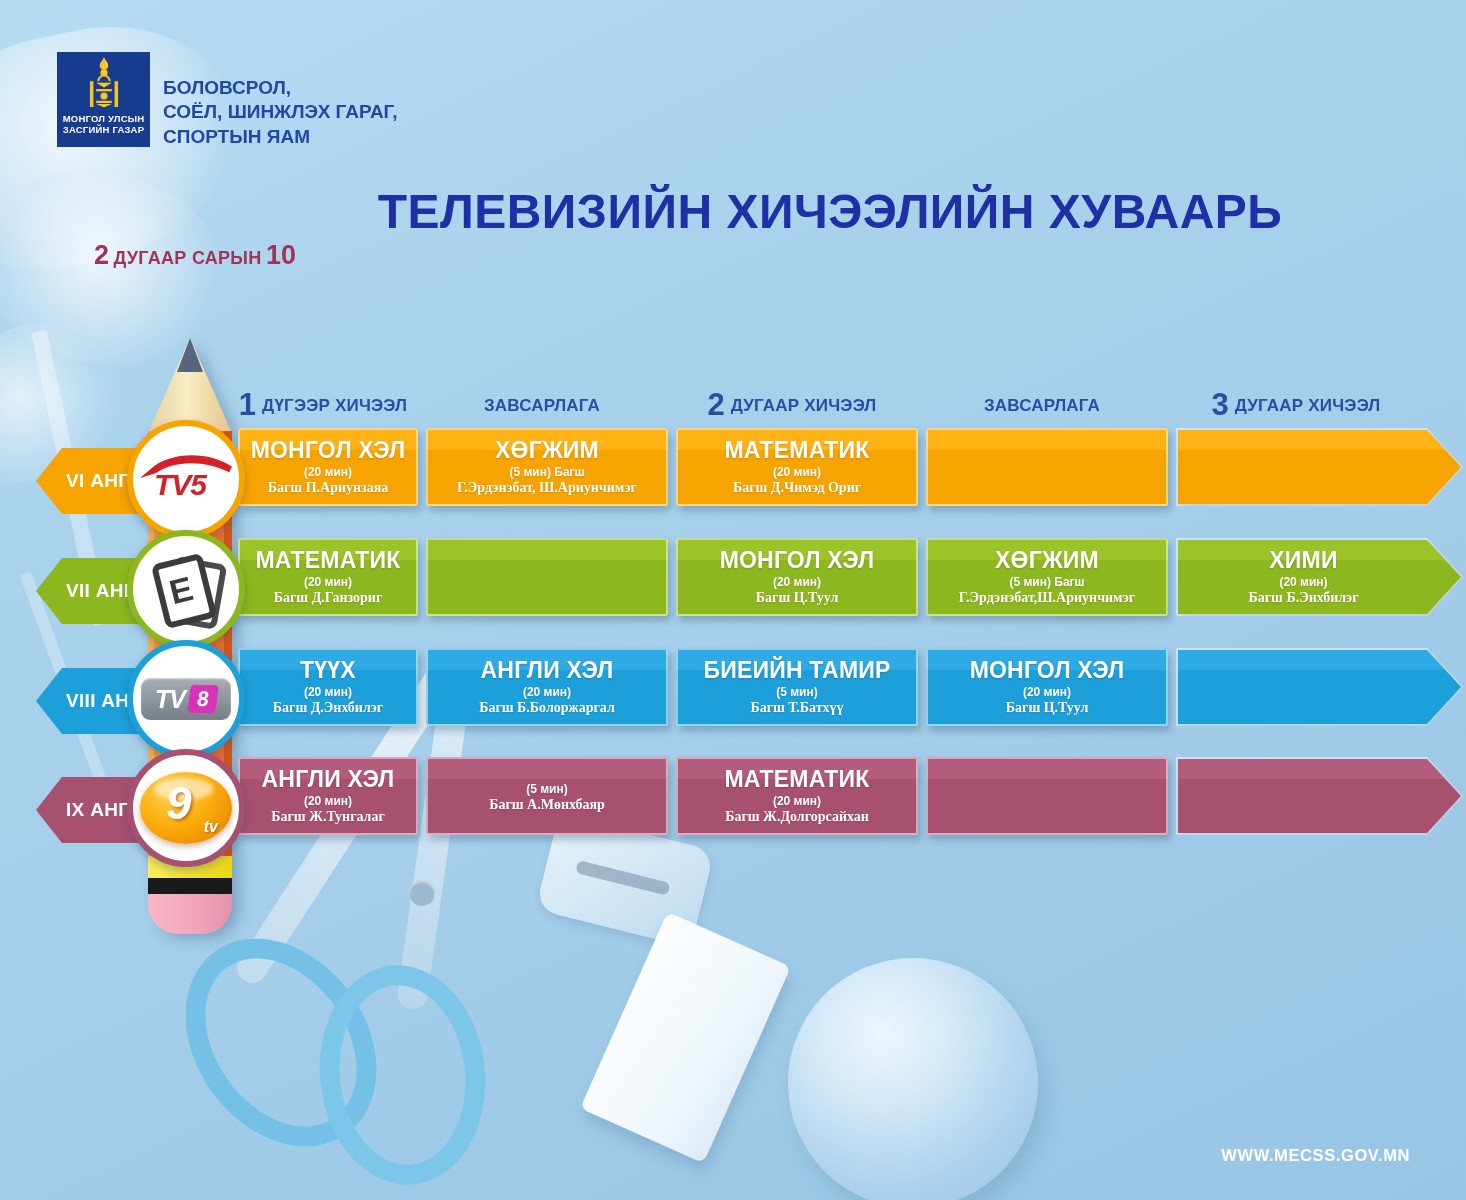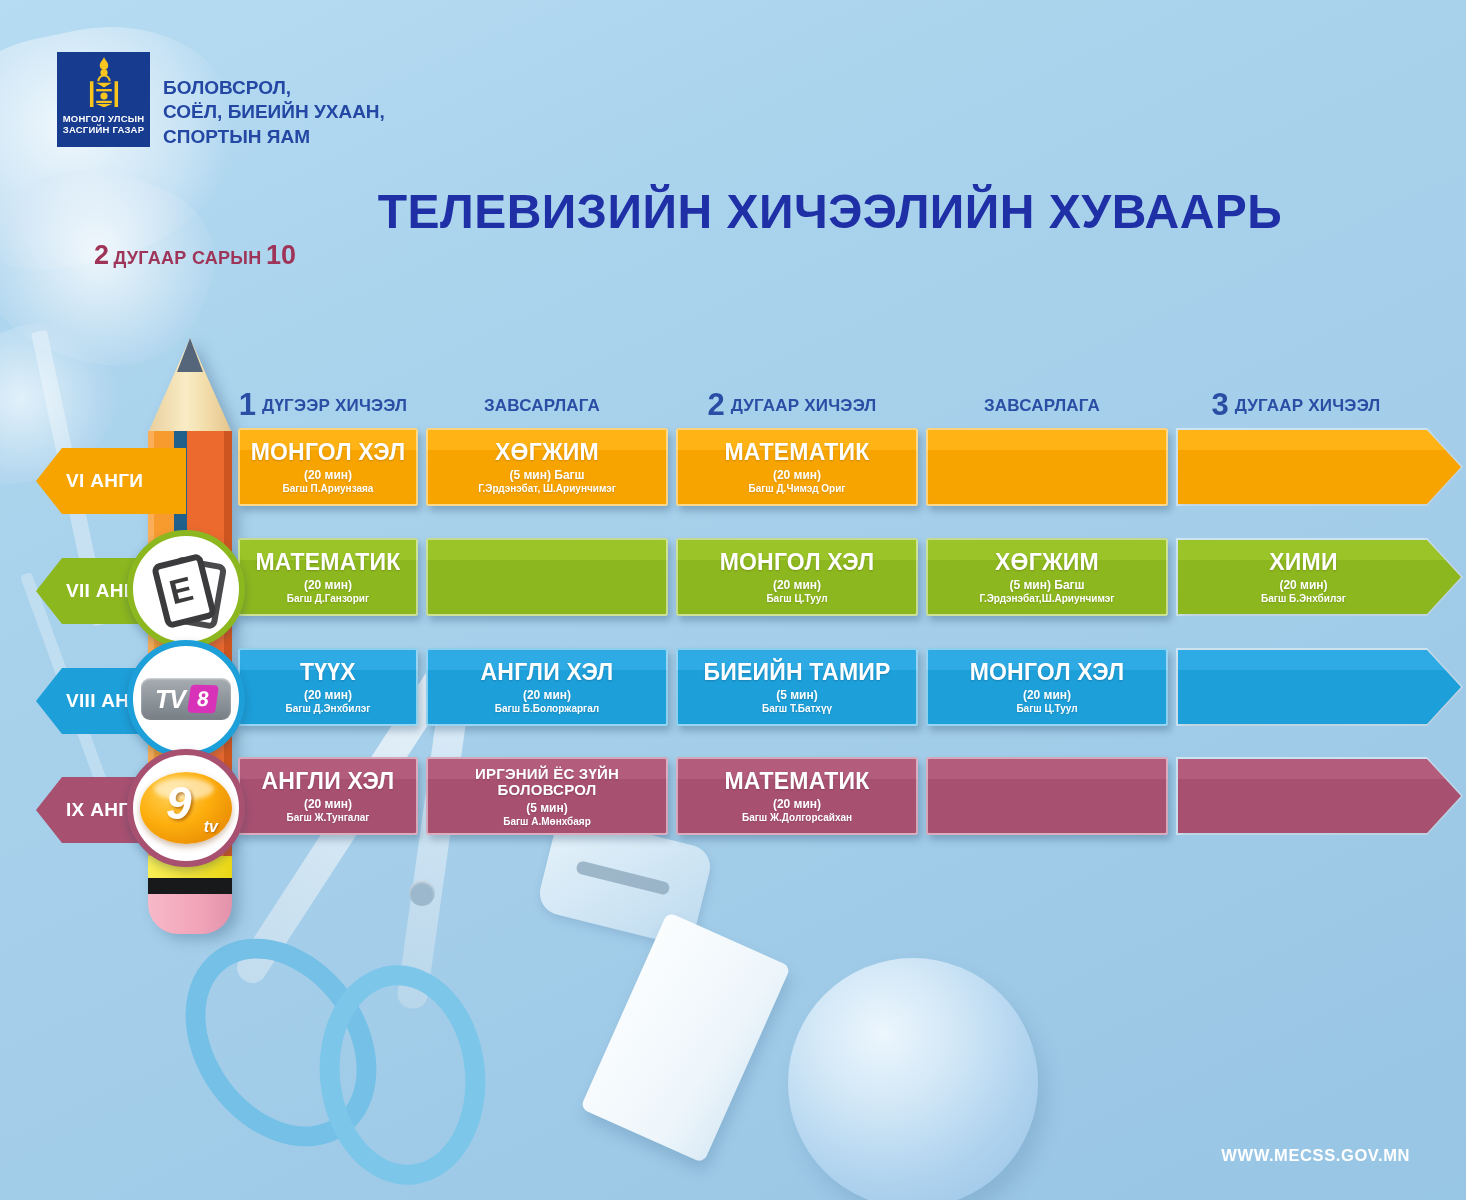--- a/index.html
+++ b/index.html
@@ -77,21 +77,21 @@
   .r1 .cell{background:linear-gradient(180deg,var(--row1-light) 0%,var(--row1-light) 27%,var(--row1-base) 27%);}
   .r2 .cell{background:linear-gradient(180deg,var(--row2-light) 0%,var(--row2-light) 27%,var(--row2-base) 27%);}
   .r3 .cell{background:linear-gradient(180deg,var(--row3-light) 0%,var(--row3-light) 27%,var(--row3-base) 27%);}
   .r0 .c4::before{background:linear-gradient(180deg,var(--row0-light) 0%,var(--row0-light) 27%,var(--row0-base) 27%);}
   .r1 .c4::before{background:linear-gradient(180deg,var(--row1-light) 0%,var(--row1-light) 27%,var(--row1-base) 27%);}
   .r2 .c4::before{background:linear-gradient(180deg,var(--row2-light) 0%,var(--row2-light) 27%,var(--row2-base) 27%);}
   .r3 .c4::before{background:linear-gradient(180deg,var(--row3-light) 0%,var(--row3-light) 27%,var(--row3-base) 27%);}
   .t{font-size:23px;font-weight:bold;line-height:1.1;letter-spacing:.2px;text-shadow:0 1px 2px rgba(0,0,0,.18);}
   .t.sm{font-size:15px;}
   .m{font-size:12px;font-weight:bold;margin-top:2px;text-shadow:0 1px 2px rgba(0,0,0,.15);}
-  .b{font-size:10px;font-weight:bold;margin-top:1px;text-shadow:0 1px 2px rgba(0,0,0,.15);white-space:nowrap;}
+  .b{font-size:14px;font-weight:bold;margin-top:1px;text-shadow:0 1px 2px rgba(0,0,0,.15);white-space:nowrap;font-family:Liberation Serif, serif;}
   
   .grade-arrow{position:absolute;left:36px;width:150px;height:66px;display:flex;align-items:center;
     padding-left:30px;box-sizing:border-box;color:#fff;font-size:19px;font-weight:bold;letter-spacing:.3px;
     clip-path:polygon(0 50%, 26px 0, 100% 0, 100% 100%, 26px 100%);}
   .ga0{background:var(--row0-base);} .ga1{background:var(--row1-base);} .ga2{background:var(--row2-base);} .ga3{background:var(--row3-base);}
   
   .logo-circle{position:absolute;left:127px;width:106px;height:106px;border-radius:50%;background:#fff;
     display:flex;align-items:center;justify-content:center;box-shadow:0 4px 9px rgba(30,65,100,.3);}
   .lc0{border:6px solid var(--row0-base);} .lc1{border:6px solid var(--row1-base);}
   .lc2{border:6px solid var(--row2-base);} .lc3{border:6px solid var(--row3-base);}
@@ -154,21 +154,21 @@
       </svg>
     </span>
     <div class="txt">
       <div>МОНГОЛ УЛСЫН</div>
       <div>ЗАСГИЙН ГАЗАР</div>
     </div>
   </div>
 
   <div class="ministry">
     <div>БОЛОВСРОЛ,</div>
-    <div>СОЁЛ, БИЕИЙН УХААН,</div>
+    <div>СОЁЛ, ШИНЖЛЭХ ГАРАГ,</div>
     <div>СПОРТЫН ЯАМ</div>
   </div>
 
   <div class="main-title">ТЕЛЕВИЗИЙН ХИЧЭЭЛИЙН ХУВААРЬ</div>
   <div class="date-line">
     <span class="n">2</span>
     <span class="w">ДУГААР САРЫН</span>
     <span class="n">10</span>
   </div>
 
@@ -268,21 +268,20 @@
     <div class="cell c4"></div>
   </div>
 
   <div class="trow r3" style="top:757px;">
     <div class="cell c0">
       <div class="t">АНГЛИ ХЭЛ</div>
       <div class="m">(20 мин)</div>
       <div class="b">Багш Ж.Тунгалаг</div>
     </div>
     <div class="cell c1">
-      <div class="t sm">ИРГЭНИЙ ЁС ЗҮЙН БОЛОВСРОЛ</div>
       <div class="m">(5 мин)</div>
       <div class="b">Багш А.Мөнхбаяр</div>
     </div>
     <div class="cell c2">
       <div class="t">МАТЕМАТИК</div>
       <div class="m">(20 мин)</div>
       <div class="b">Багш Ж.Долгорсайхан</div>
     </div>
     <div class="cell c3"></div>
     <div class="cell c4"></div>
@@ -294,20 +293,28 @@
   <div class="grade-arrow ga1" style="top:558px;">
       <span>VII АНГИ</span>
     </div>
   <div class="grade-arrow ga2" style="top:668px;">
       <span>VIII АНГИ</span>
     </div>
   <div class="grade-arrow ga3" style="top:777px;">
       <span>IX АНГИ</span>
     </div>
 
+  <div class="logo-circle lc0" style="top:420px;">
+    <div class="tv5">
+      <svg width="92" height="34" viewBox="0 0 100 36" aria-hidden="true">
+        <path d="M100 20 C74 2 32 4 12 22 L0 32 L17 27 C36 13 70 12 97 26 Z" fill="#D42128"></path>
+      </svg>
+      <span class="txt">TV5</span>
+    </div>
+  </div>
   <div class="logo-circle lc1" style="top:530px;">
     <div class="elogo">
       <div class="sq2"></div>
       <div class="sq1"></div>
       <div class="e">Е</div>
     </div>
   </div>
   <div class="logo-circle lc2" style="top:640px;">
     <div class="tv8">
       <span class="tv">TV</span>

